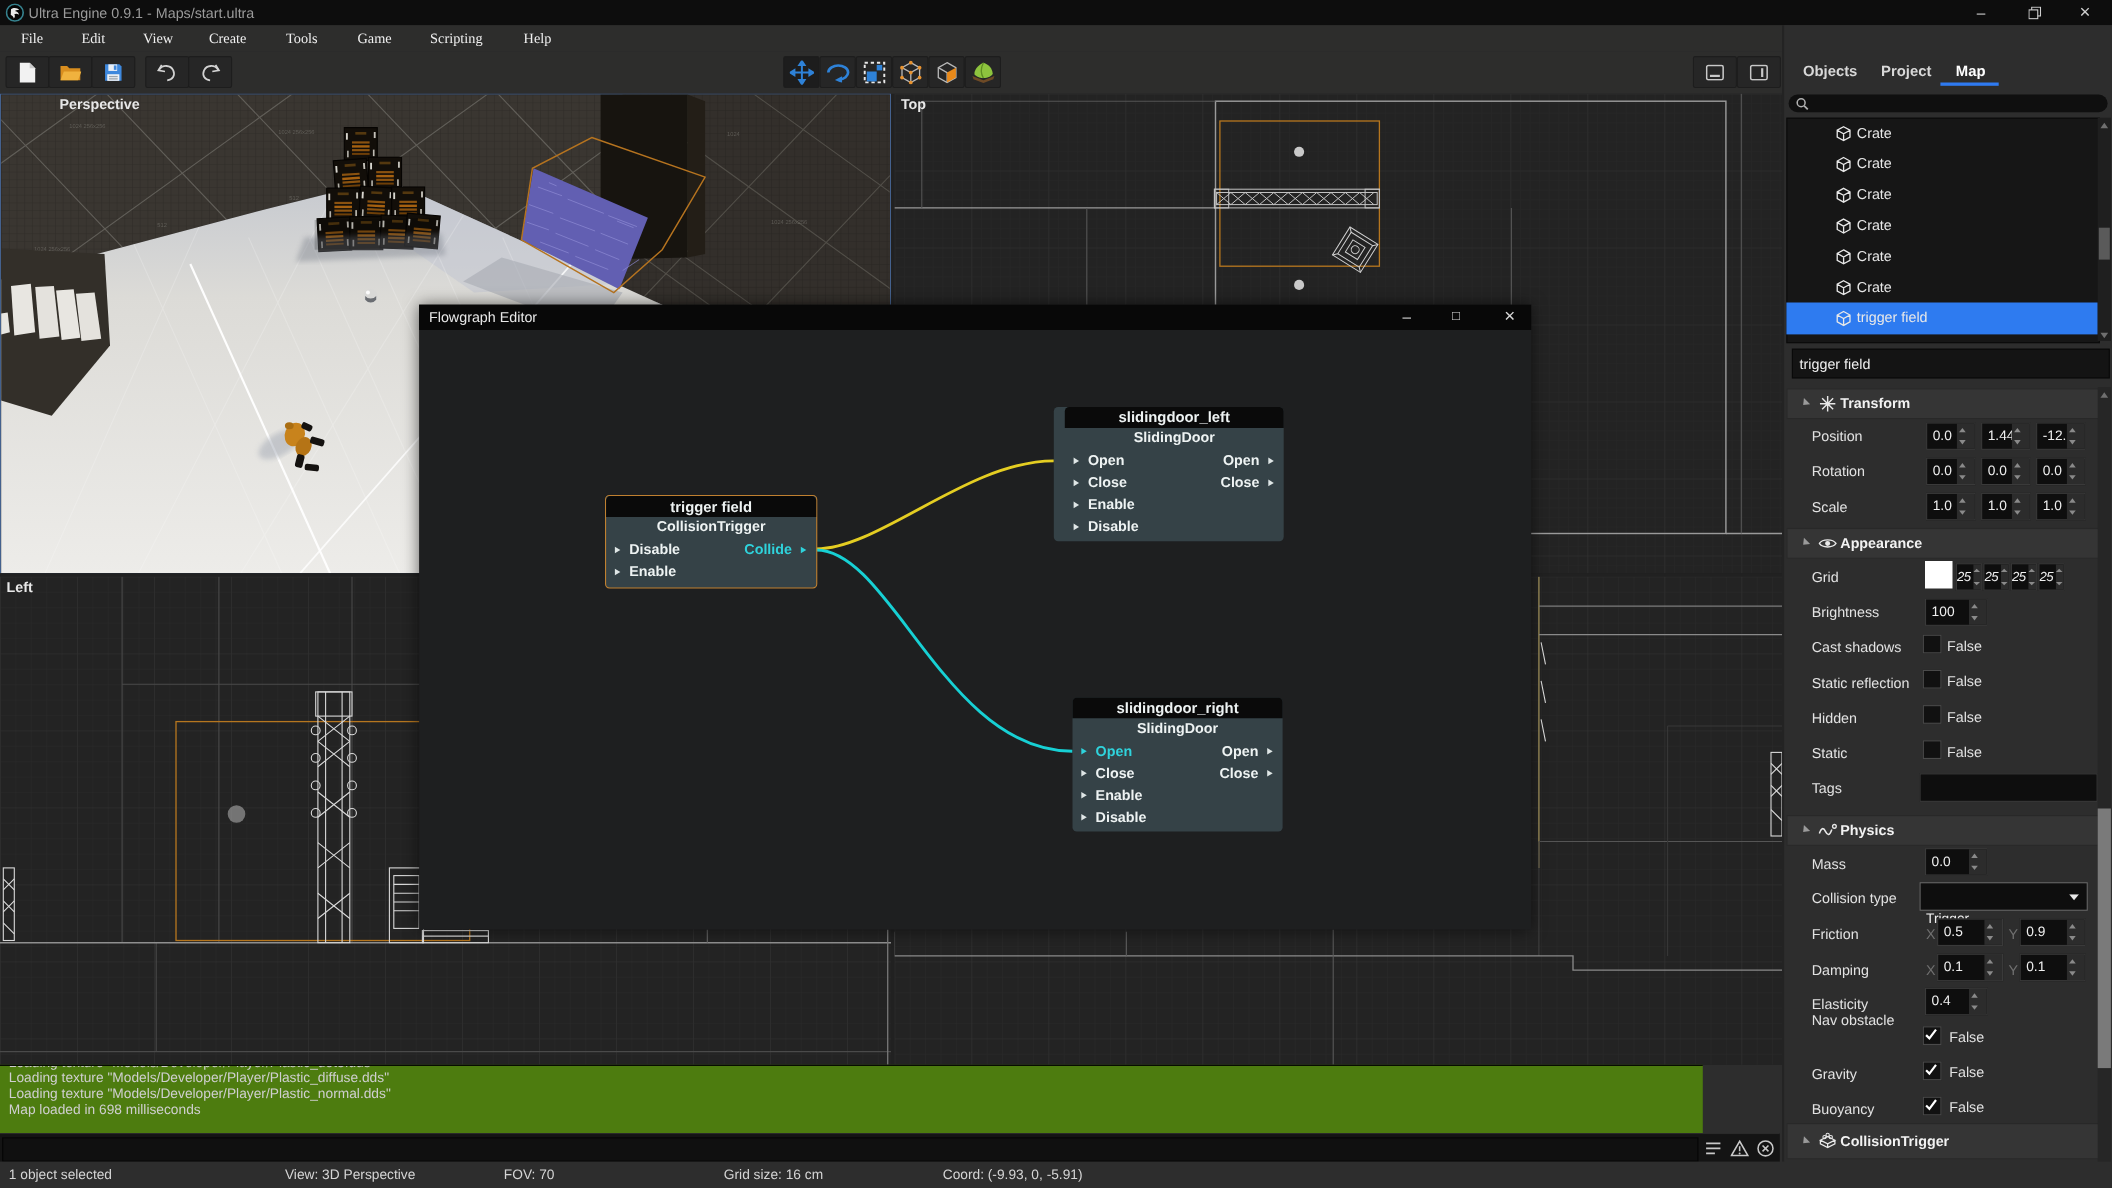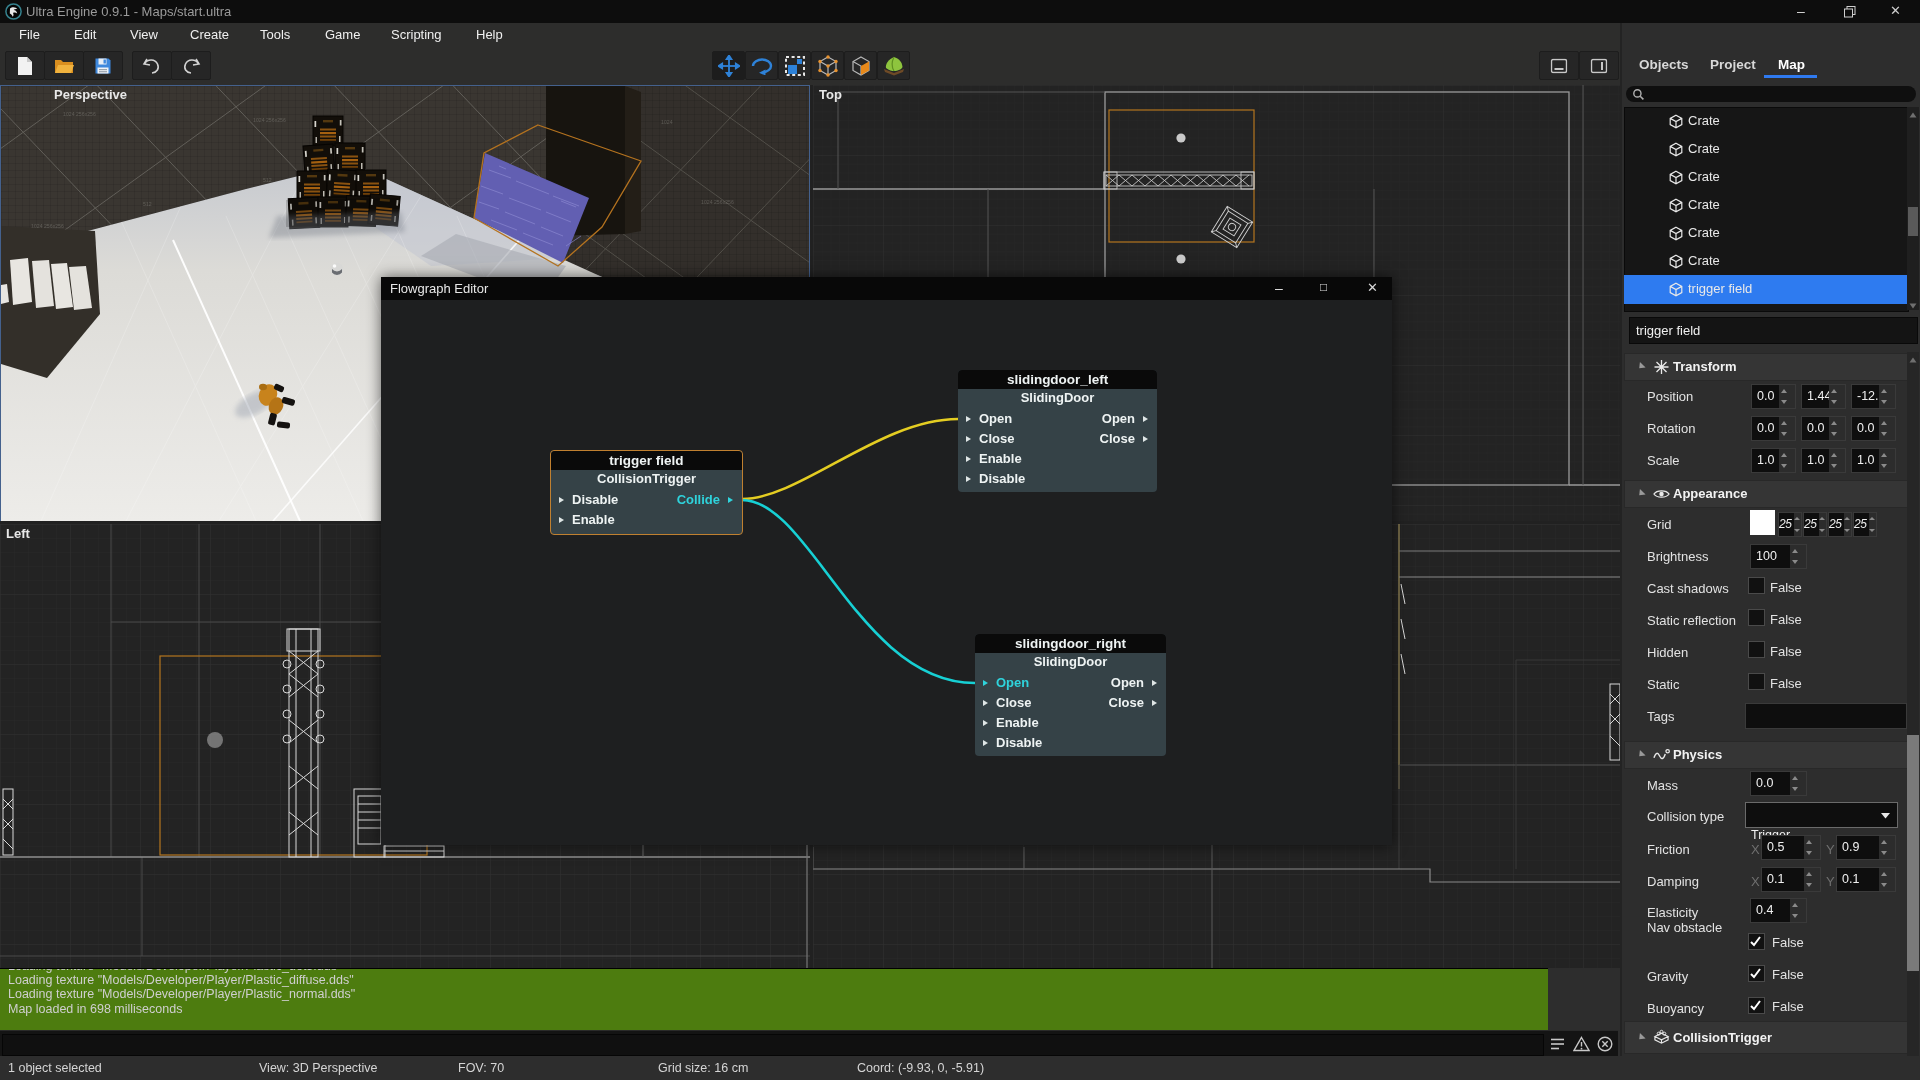--- a/index.html
+++ b/index.html
@@ -2,21 +2,21 @@
 <html><head>
 <meta charset="utf-8">
 <style>
 html,body{margin:0;padding:0;}
 body{width:1920px;height:1080px;background:#2d2d2d;font-family:"Liberation Sans",sans-serif;overflow:hidden;position:relative;}
 .ab{position:absolute;}
 
 #titlebar{left:0;top:0;width:1920px;height:23px;background:#0d0d0d;color:#9b9b9b;font-size:13px;}
 #titlebar .t{position:absolute;left:26px;top:4px;}
 #menubar{left:0;top:23px;width:1920px;height:24px;background:#2d2d2c;color:#f0f0f0;font-size:13px;}
-.mi{position:absolute;top:4px;}
+.mi{position:absolute;top:4px;font-family:Liberation Serif, serif;}
 #toolbar{left:0;top:47px;width:1920px;height:38px;background:#2d2d2c;}
 .tbtn{position:absolute;top:4px;width:38px;height:27px;background:#262626;border:1px solid #1d1d1d;border-radius:2px;}
 .tbtn svg{position:absolute;left:50%;top:50%;transform:translate(-50%,-50%);}
 
 .vp{background:#232323;}
 .vplabel{position:absolute;left:6px;top:2px;color:#e8e8e8;font-weight:bold;font-size:13px;z-index:5;}
 
 #fg{left:381px;top:277px;width:1011px;height:568px;background:#1e1f20;box-shadow:0 0 14px rgba(0,0,0,.6);}
 #fgtitle{left:0;top:0;width:1011px;height:23px;background:#080808;color:#e8e8e8;font-size:13px;}
 .node{position:absolute;background:#354247;border-radius:4px;color:#eef3f3;font-size:13px;font-weight:bold;}
@@ -385,21 +385,21 @@
         <span class="ll">Disable</span>
         <span class="rl" style="color:#2fd3dc;">Collide</span>
         <span class="rp arr" style="border-left-color:#2fd3dc;"></span>
       </div>
     <div class="nrow">
         <span class="lp arr"></span>
         <span class="ll">Enable</span>
       </div>
   </div>
 
-  <div class="node" style="left:577px;top:93px;width:199px;height:122px;">
+  <div class="node" style="left:577px;top:93px;width:199px;height:122px;padding-left:10px;">
     <div class="hd">slidingdoor_left</div>
     <div class="sub">SlidingDoor</div>
     <div class="nrow">
         <span class="lp arr"></span>
         <span class="ll">Open</span>
         <span class="rl">Open</span>
         <span class="rp arr"></span>
       </div>
     <div class="nrow">
         <span class="lp arr"></span>

